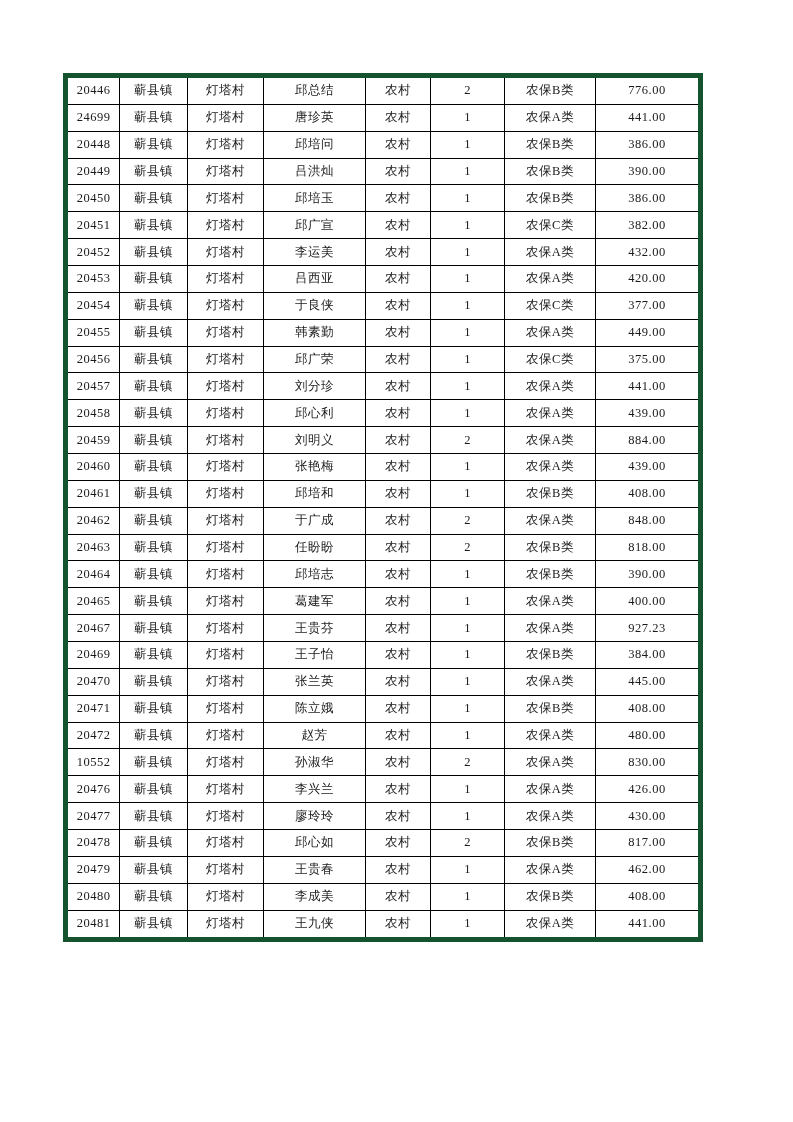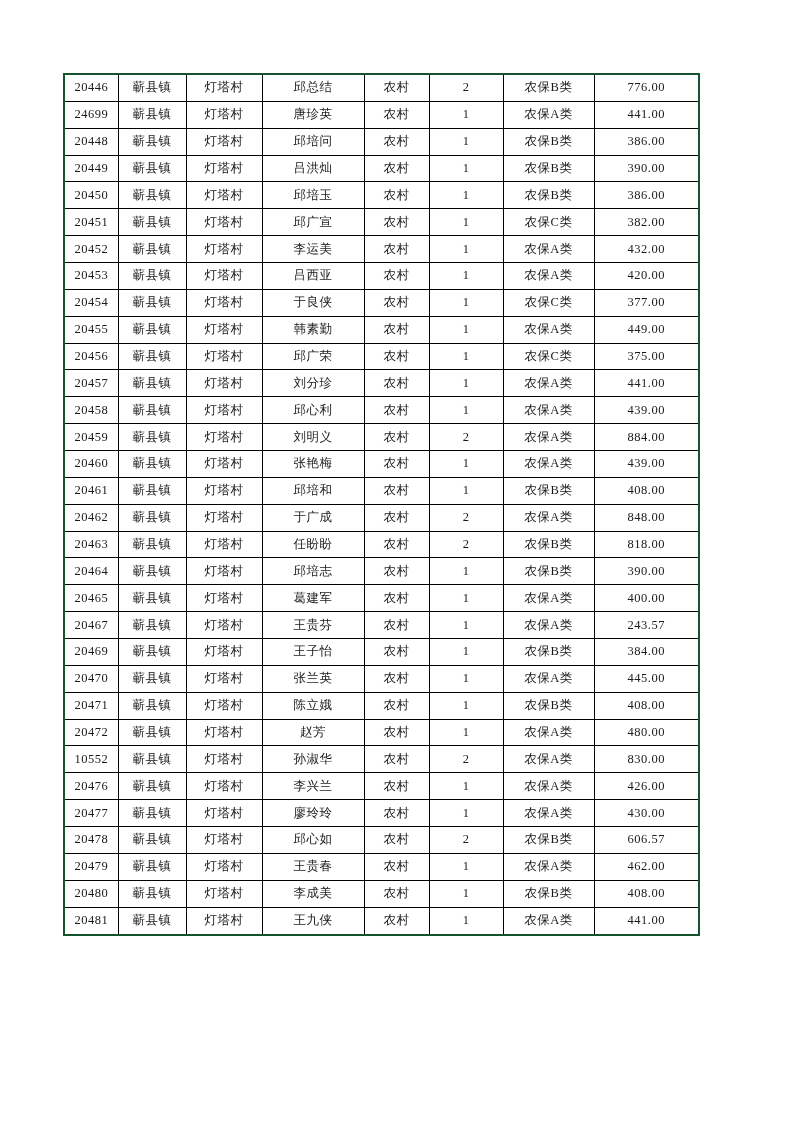--- a/index.html
+++ b/index.html
@@ -15,21 +15,21 @@
     margin: 0 auto;
     overflow: hidden;
     font-family: "Liberation Serif", "DejaVu Serif", serif;
   }
   table.data-table {
     position: absolute;
     left: 63px;
     top: 73px;
     border-collapse: collapse;
     table-layout: fixed;
-    border: 2px solid #14532d;
+    border: 5px solid #14532d;
   }
   table.data-table td {
     border: 1px solid #000000;
     height: 25.87px;
     padding: 0 2px;
     text-align: center;
     vertical-align: middle;
     font-size: 12.5px;
     color: #1a1a1a;
     letter-spacing: 0.5px;
@@ -262,21 +262,21 @@
           <td>400.00</td>
         </tr>
         <tr>
           <td>20467</td>
           <td>蕲县镇</td>
           <td>灯塔村</td>
           <td>王贵芬</td>
           <td>农村</td>
           <td>1</td>
           <td>农保A类</td>
-          <td>243.57</td>
+          <td>927.23</td>
         </tr>
         <tr>
           <td>20469</td>
           <td>蕲县镇</td>
           <td>灯塔村</td>
           <td>王子怡</td>
           <td>农村</td>
           <td>1</td>
           <td>农保B类</td>
           <td>384.00</td>
@@ -342,21 +342,21 @@
           <td>430.00</td>
         </tr>
         <tr>
           <td>20478</td>
           <td>蕲县镇</td>
           <td>灯塔村</td>
           <td>邱心如</td>
           <td>农村</td>
           <td>2</td>
           <td>农保B类</td>
-          <td>606.57</td>
+          <td>817.00</td>
         </tr>
         <tr>
           <td>20479</td>
           <td>蕲县镇</td>
           <td>灯塔村</td>
           <td>王贵春</td>
           <td>农村</td>
           <td>1</td>
           <td>农保A类</td>
           <td>462.00</td>

